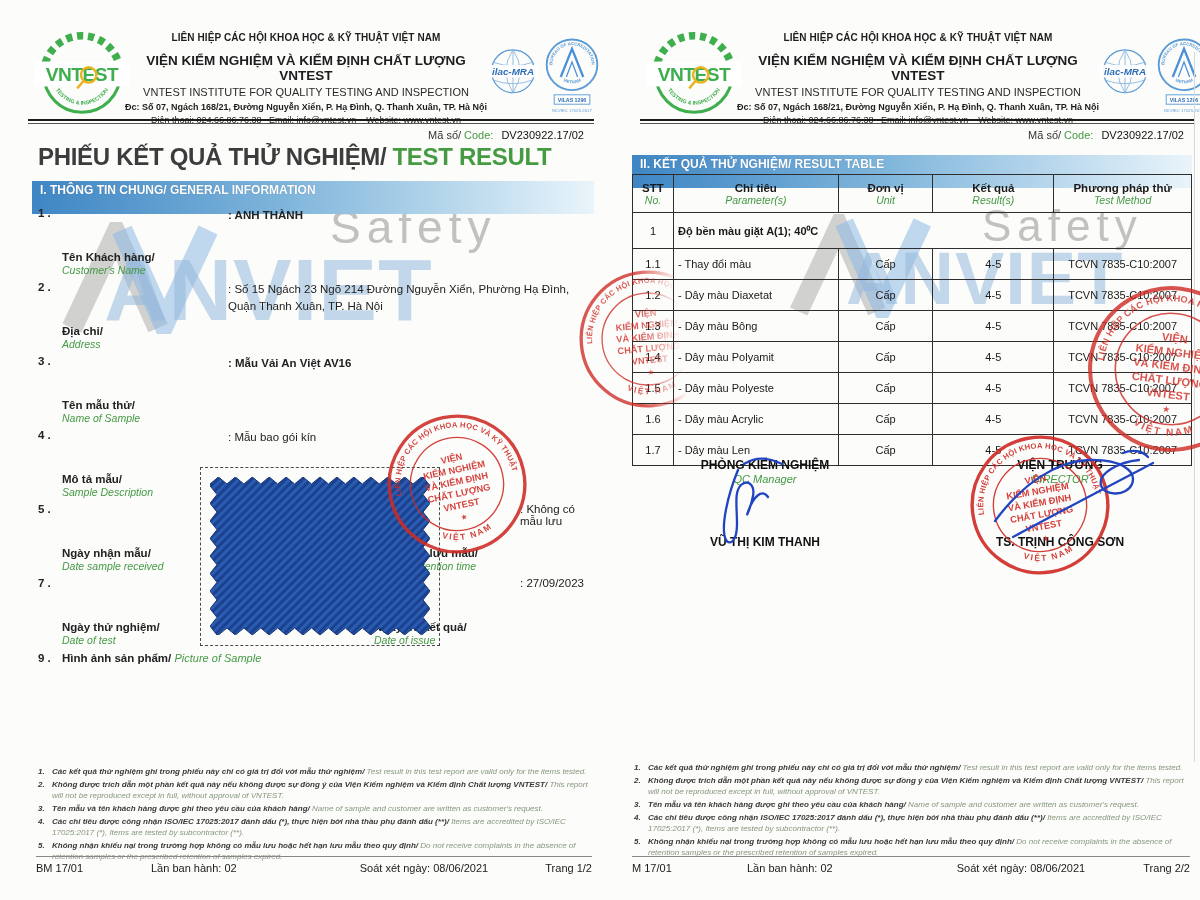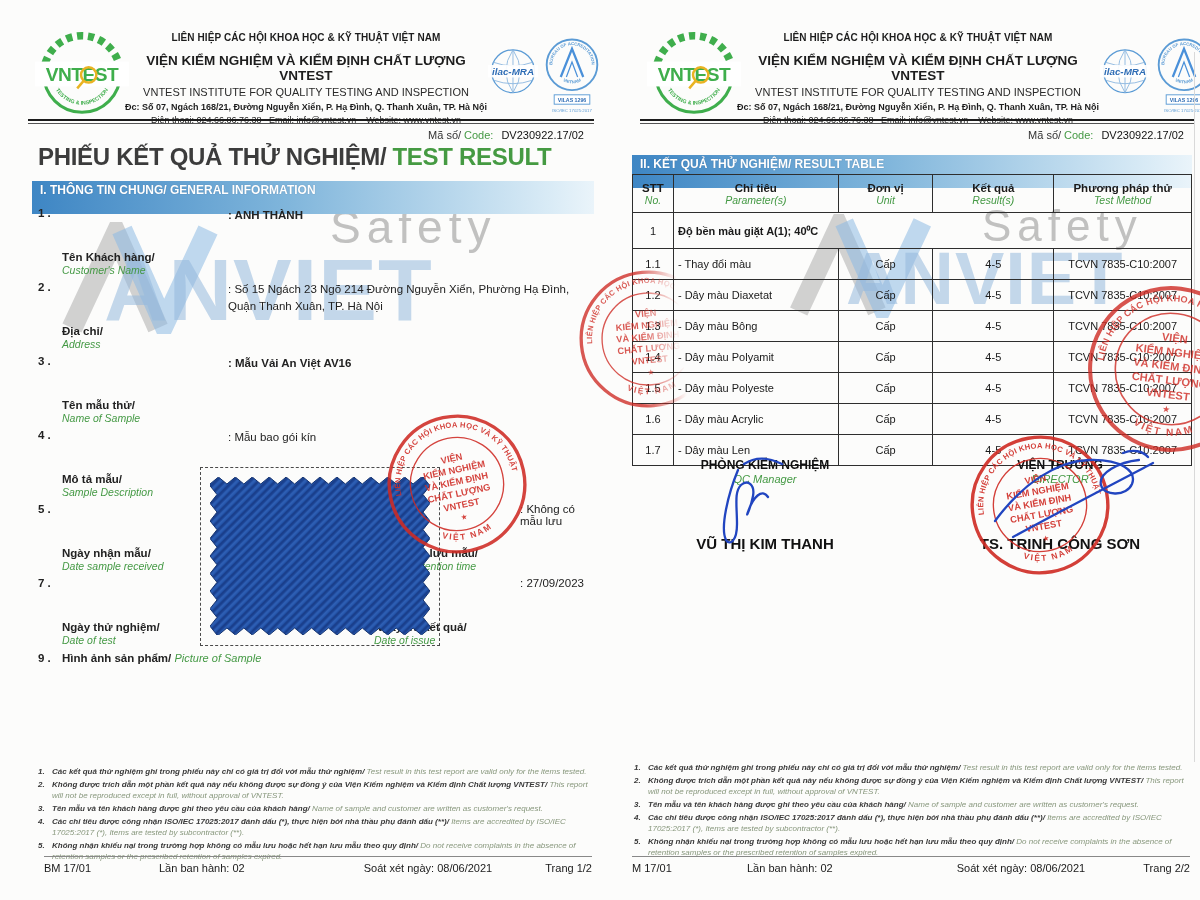--- a/index.html
+++ b/index.html
@@ -58,30 +58,30 @@
   .trow td{height:30px;}
   .grow td{height:35px;}
   .c{text-align:center;} .l{text-align:left;padding-left:7px;}
 
   
   .sigblk{position:absolute;text-align:center;}
   #sigL{left:20px;top:458px;width:250px;}
   #sigR{left:300px;top:458px;width:280px;}
   .sg-t{font-weight:bold;font-size:12px;color:#111;}
   .sg-s{color:#449944;font-style:italic;font-size:11px;margin-top:1px;}
-  .sg-n{font-weight:bold;font-size:15px;margin-top:50px;color:#111;}
+  .sg-n{font-weight:bold;font-size:12px;margin-top:50px;color:#111;}
 
   
   .fnotes{position:absolute;left:30px;right:10px;top:766px;font-size:8px;line-height:1.38;color:#3a3a3a;}
   #p2 .fnotes{left:14px;right:8px;top:762px;}
   .fn{display:flex;margin-bottom:2px;}
   .fn-n{width:14px;flex:none;font-style:italic;font-weight:bold;}
   .fn-vi{font-style:italic;font-weight:bold;}
   .fn-en{font-style:italic;color:#87977c;font-weight:normal;}
-  .bbar{position:absolute;left:36px;right:8px;top:856px;border-top:1.1px solid #888;padding-top:5px;
+  .bbar{position:absolute;left:28px;right:8px;top:856px;border-top:1.1px solid #888;padding-top:5px;
         display:flex;font-size:11px;color:#1a1a1a;}
   #p2 .bbar{left:12px;right:10px;}
   .bb1{width:115px;} .bb2{width:185px;} .bb3{flex:1;text-align:center;} .bb4{text-align:right;width:80px;}
 
   
   .wm{position:absolute;z-index:0;}
   .wm-brand{font-weight:bold;color:rgba(148,184,221,.55);letter-spacing:1px;line-height:1;}
   .wm-tag{color:rgba(178,178,178,.8);letter-spacing:6px;line-height:1;}
 
   

